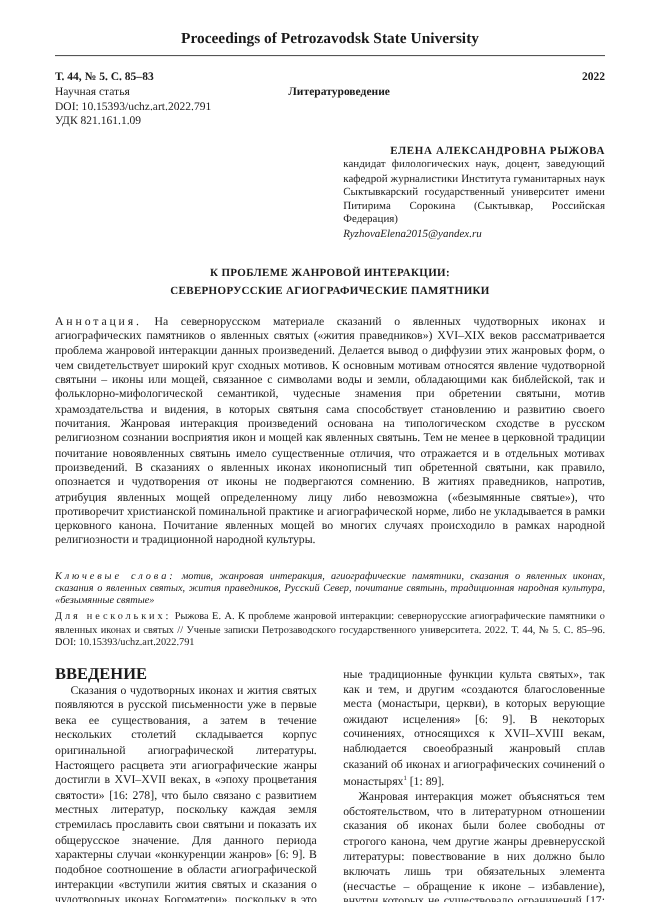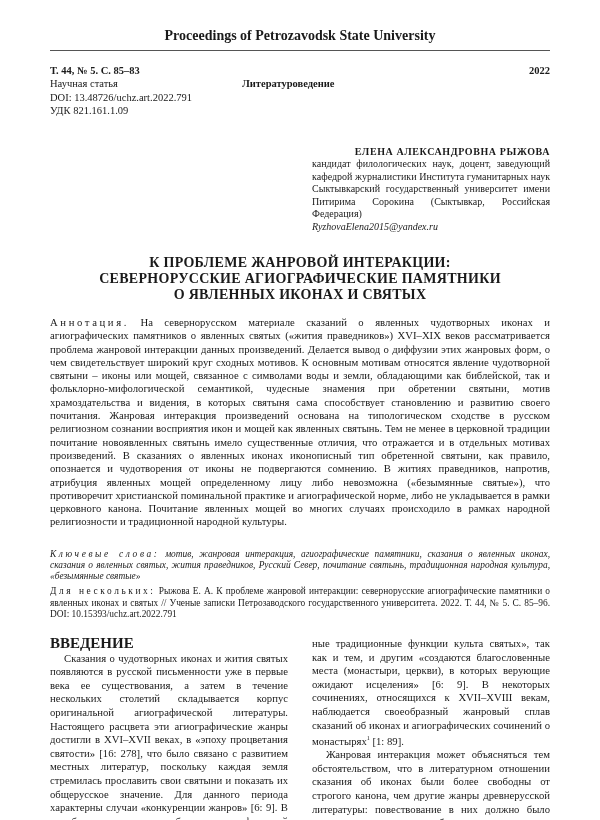--- a/index.html
+++ b/index.html
@@ -4,25 +4,25 @@
   <style>
     html, body { margin: 0; padding: 0; background: #ffffff; }
     body { width: 600px; height: 820px; position: relative; overflow: hidden;
       font-family: "Liberation Serif", "DejaVu Serif", serif; color: #1a1a1a; }
     .page { position: absolute; left: 50px; top: 30px; width: 500px; }
     .journal { text-align: center; font-weight: bold; font-size: 10.6px; letter-spacing: 0.2px; line-height: 13px; }
     .journal-en { text-align: center; font-weight: bold; font-size: 14px; line-height: 12px; }
     .rule { border: none; border-top: 1px solid #555; margin: 8px 0 0 0; }
     .meta-row { display: flex; justify-content: space-between; font-weight: bold; font-size: 10.5px; margin-top: 13px; line-height: 13px; }
     .meta-line { font-size: 10.5px; line-height: 13.5px; position: relative; }
-    .rubric { position: absolute; left: 192px; top: 0; font-weight: bold; }
-    .author-block { margin-left: 262px; margin-top: 28px; font-size: 10px; line-height: 12.5px; text-align: justify; }
+    .rubric { position: absolute; left: 212px; top: 0; font-weight: bold; }
+    .author-block { margin-left: 262px; margin-top: 14px; font-size: 10px; line-height: 12.5px; text-align: justify; }
     .author-name { text-align: right; font-weight: bold; letter-spacing: 0.6px; font-size: 10px; }
     .email { font-style: italic; }
-    .title { text-align: center; font-weight: bold; font-size: 14px; line-height: 16px; letter-spacing: 0.3px; margin-top: 22px; }
+    .title { text-align: center; font-weight: bold; font-size: 10px; line-height: 16px; letter-spacing: 0.3px; margin-top: 22px; }
     .abstract { margin-top: 13px; font-size: 10.7px; line-height: 13.3px; text-align: justify; text-indent: 0; }
     .spaced { letter-spacing: 2.6px; }
     .kw { margin-top: 20px; font-size: 9.4px; line-height: 11.2px; text-align: justify; font-style: italic; }
     .cite { margin-top: 4px; font-size: 9.4px; line-height: 11.2px; text-align: justify; }
     .columns { display: flex; justify-content: space-between; margin-top: 17px; }
     .col { width: 238px; font-size: 10.7px; line-height: 13.6px; text-align: justify; }
     .section-head { font-weight: bold; font-size: 15px; margin-bottom: 1px; }
     .para { text-indent: 14px; margin: 0; }
     .para.noindent { text-indent: 0; }
     sup { font-size: 6px; }
@@ -35,33 +35,32 @@
   <hr class="rule">
 
   <div class="meta-row">
     <span>Т. 44, № 5. С. 85–83</span>
     <span>2022</span>
   </div>
   <div class="meta-line">
     <span>Научная статья</span>
     <span class="rubric">Литературоведение</span>
   </div>
-  <div class="meta-line">DOI: 13.48726/uchz.art.2022.791</div>
+  <div class="meta-line">DOI: 10.15393/uchz.art.2022.791</div>
   <div class="meta-line">УДК 821.161.1.09</div>
 
   <div class="author-block">
     <div class="author-name">ЕЛЕНА АЛЕКСАНДРОВНА РЫЖОВА</div>
     <div>кандидат филологических наук, доцент, заведующий кафедрой журналистики Института гуманитарных наук Сыктывкарский государственный университет имени Питирима Сорокина (Сыктывкар, Российская Федерация)</div>
     <div class="email">RyzhovaElena2015@yandex.ru</div>
   </div>
 
   <div class="title">
     <div>К ПРОБЛЕМЕ ЖАНРОВОЙ ИНТЕРАКЦИИ:</div>
     <div>СЕВЕРНОРУССКИЕ АГИОГРАФИЧЕСКИЕ ПАМЯТНИКИ</div>
-    <div>О ЯВЛЕННЫХ ИКОНАХ И СВЯТЫХ</div>
   </div>
 
   <div class="abstract">
     <span class="spaced">Аннотация.</span>
     <span>На севернорусском материале сказаний о явленных чудотворных иконах и агиографических памятников о явленных святых («жития праведников») XVI–XIX веков рассматривается проблема жанровой интеракции данных произведений. Делается вывод о диффузии этих жанровых форм, о чем свидетельствует широкий круг сходных мотивов. К основным мотивам относятся явление чудотворной святыни – иконы или мощей, связанное с символами воды и земли, обладающими как библейской, так и фольклорно-мифологической семантикой, чудесные знамения при обретении святыни, мотив храмоздательства и видения, в которых святыня сама способствует становлению и развитию своего почитания. Жанровая интеракция произведений основана на типологическом сходстве в русском религиозном сознании восприятия икон и мощей как явленных святынь. Тем не менее в церковной традиции почитание новоявленных святынь имело существенные отличия, что отражается и в отдельных мотивах произведений. В сказаниях о явленных иконах иконописный тип обретенной святыни, как правило, опознается и чудотворения от иконы не подвергаются сомнению. В житиях праведников, напротив, атрибуция явленных мощей определенному лицу либо невозможна («безымянные святые»), что противоречит христианской поминальной практике и агиографической норме, либо не укладывается в рамки церковного канона. Почитание явленных мощей во многих случаях происходило в рамках народной религиозности и традиционной народной культуры.</span>
   </div>
 
   <div class="kw">
     <span class="spaced">Ключевые слова:</span>
     <span>мотив, жанровая интеракция, агиографические памятники, сказания о явленных иконах, сказания о явленных святых, жития праведников, Русский Север, почитание святынь, традиционная народная культура, «безымянные святые»</span>

